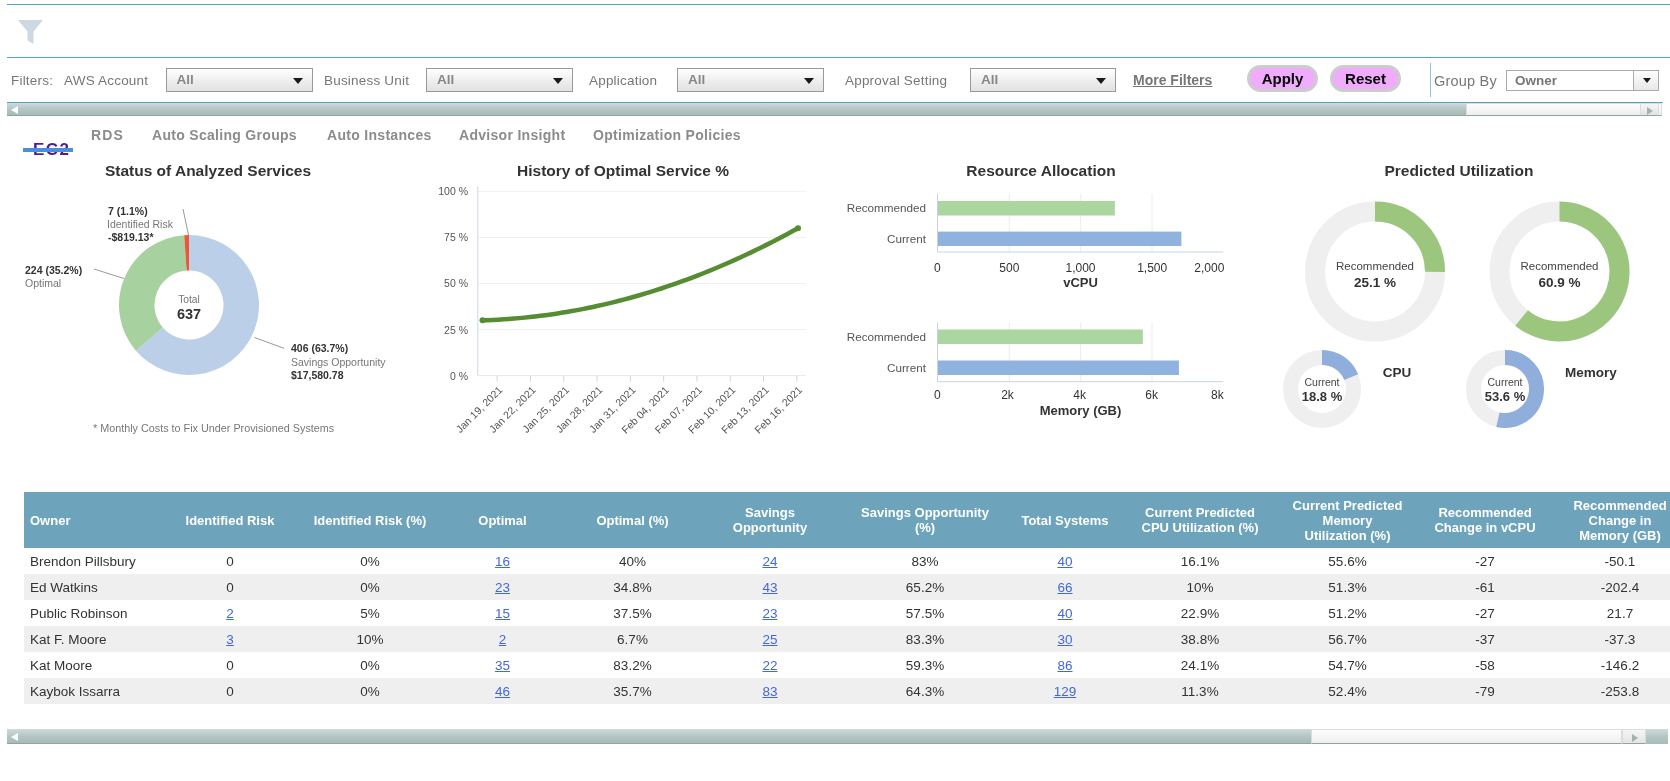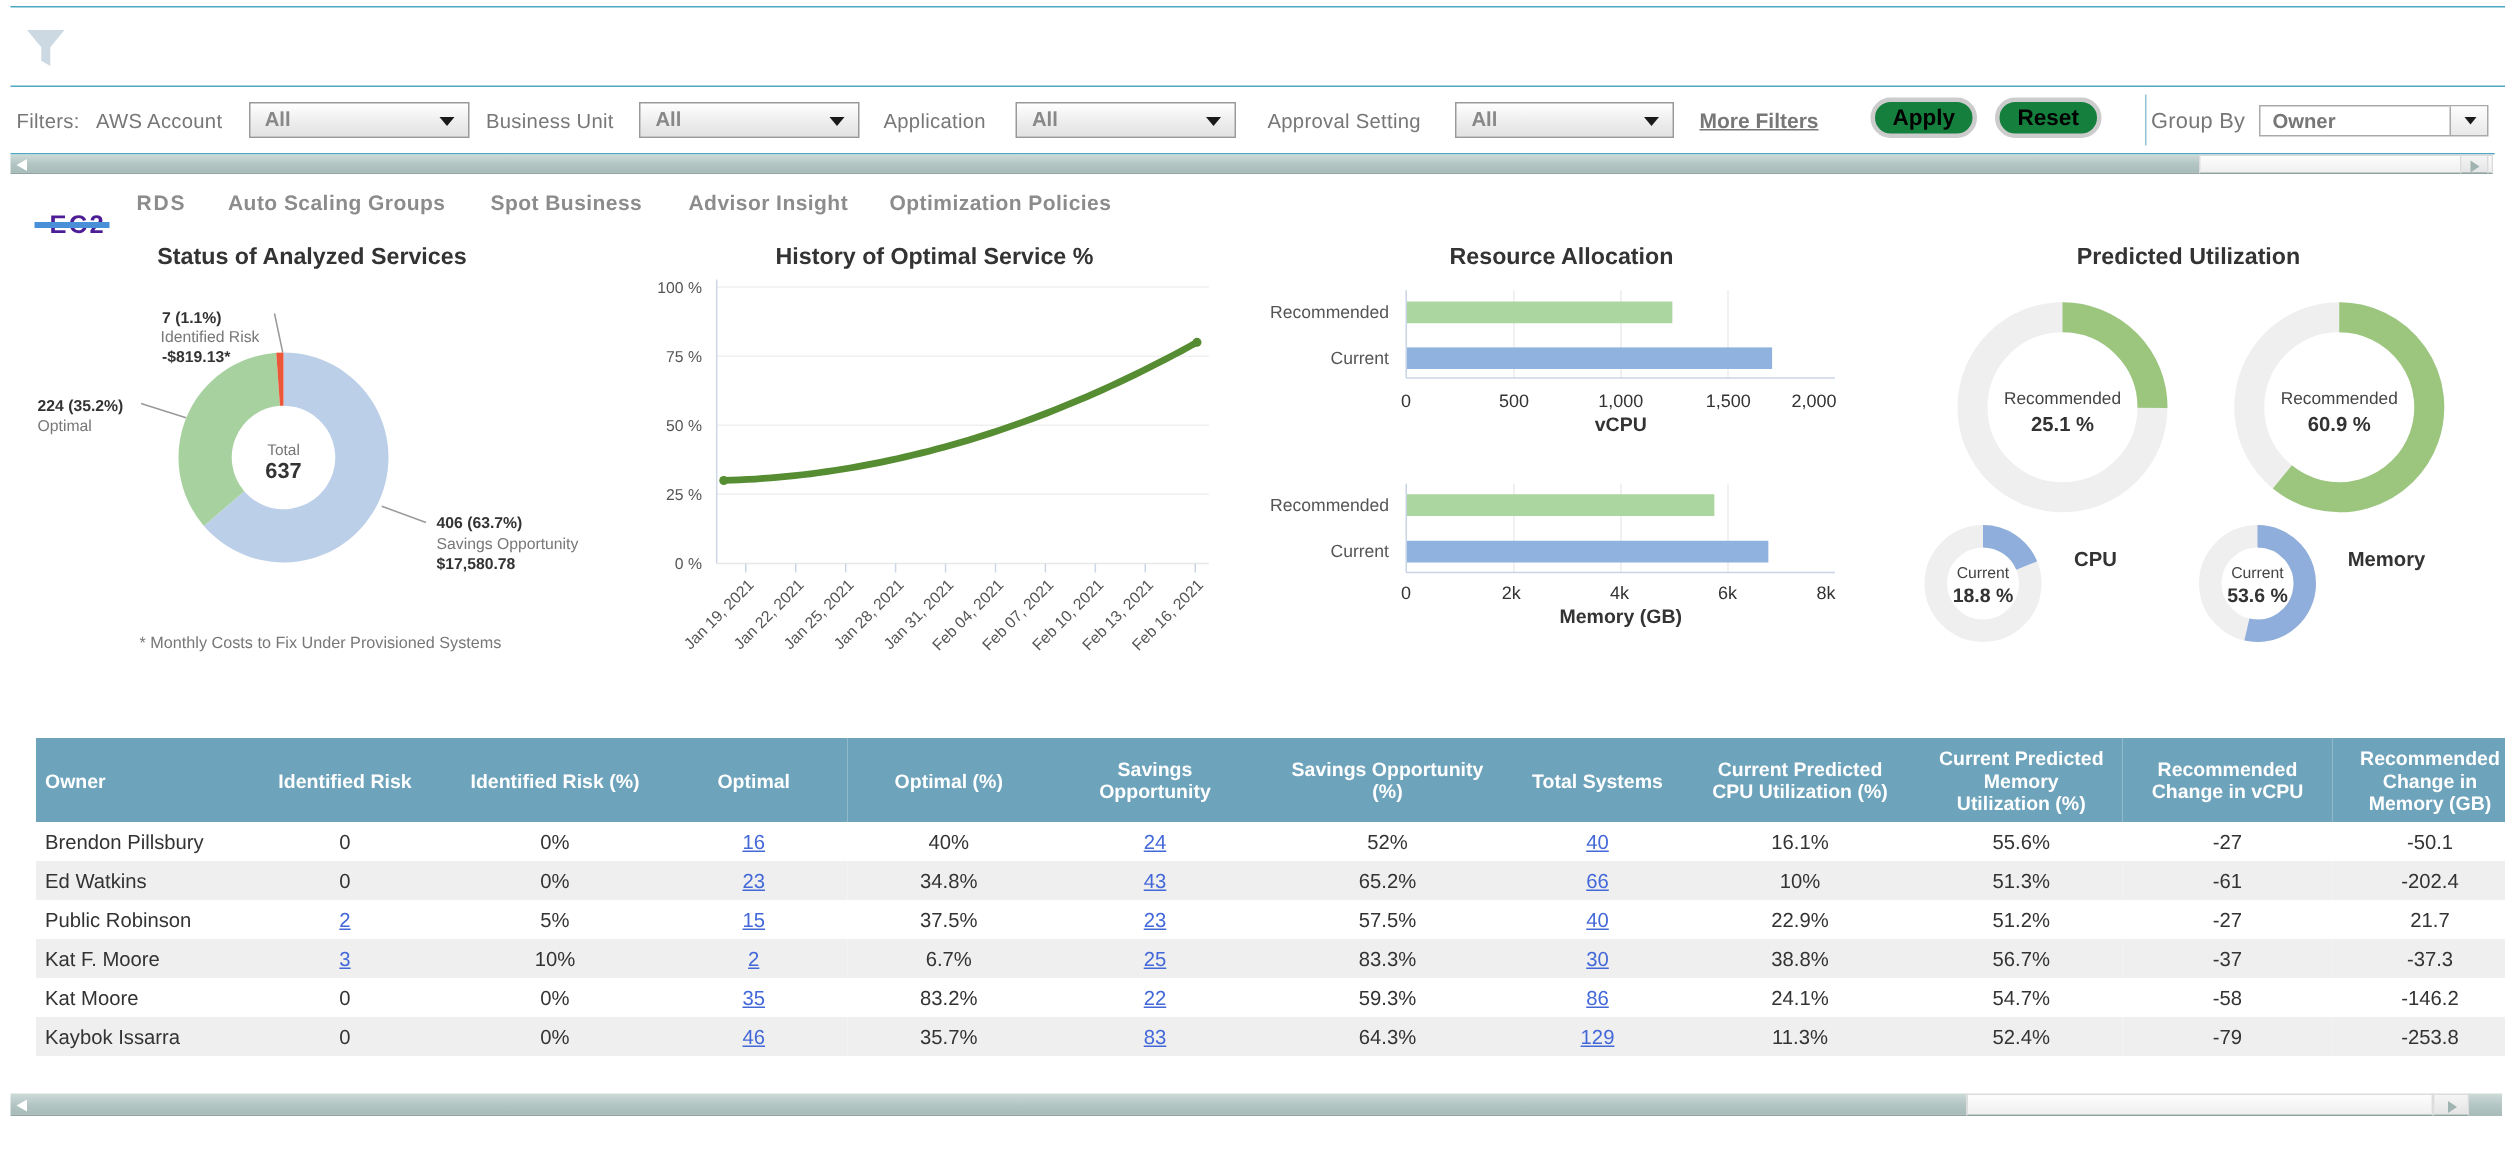--- a/index.html
+++ b/index.html
@@ -6,21 +6,21 @@
 #root { position:relative; width:1670px; height:781px; overflow:hidden; background:#fff; }
 .hline { position:absolute; left:7px; right:0; height:1px; background:#4fa8c2; }
 .title { position:absolute; left:78px; top:18px; font-size:20px; letter-spacing:-0.2px; font-weight:bold; color:#5b9ab4; }
 .flab { position:absolute; top:73px; font-size:13.5px; font-weight:normal; color:#777; letter-spacing:0.2px; }
 .sel { position:absolute; border:1px solid #999; background:linear-gradient(#ffffff,#ececec 60%,#e2e2e2);
        font-size:13.5px; font-weight:bold; color:#888; line-height:22px; padding-left:10px; }
 .sel .dn, .gbbtn .dn { position:absolute; right:9px; top:9px; width:0; height:0;
       border-left:5px solid transparent; border-right:5px solid transparent; border-top:6px solid #1a1a1a; }
 .moref { position:absolute; top:72px; font-size:14px; font-weight:bold; color:#777; text-decoration:underline; }
 .pill { position:absolute; top:65px; height:27px; border:3px solid #ccc; border-radius:14px;
-        background:#15803d; text-align:center; font-size:15px; font-weight:bold; color:#000; line-height:21px; }
+        background:#f0abfc; text-align:center; font-size:15px; font-weight:bold; color:#000; line-height:21px; }
 .vsep { position:absolute; left:1430px; top:63px; width:1px; height:34px; background:#8fc3d4; }
 .gb { color:#777; font-size:14.5px; }
 .gbsel { position:absolute; left:1506px; top:70px; width:153px; height:21px; border:1px solid #aaa; background:#fff;
          font-size:13.5px; font-weight:bold; color:#777; line-height:19px; padding-left:8px; }
 .gbsel .gbbtn { position:absolute; right:0; top:0; width:25px; height:19px; border-left:1px solid #aaa;
         background:linear-gradient(#fdfdfd,#e8e8e8); }
 .gbsel .dn { right:7px; top:7px; border-left-width:4.5px; border-right-width:4.5px; border-top-width:5.5px; }
 .hsb { position:absolute; height:13px; }
 .thumb { position:absolute; top:0; bottom:0; background:linear-gradient(#cddad8,#b2c5c3 55%,#a7bbb9); border-bottom:1px solid #8fa3a1; }
 .track { position:absolute; top:0; bottom:0; background:linear-gradient(#fdfdfd,#efefef); border:1px solid #dcdcdc; border-bottom:1px solid #8fa3a1;}
@@ -74,21 +74,21 @@
      <div class="larr"></div>
      <div class="track" style="left:1459px;right:0"></div>
      <div class="track" style="left:1633px;width:19px;background:linear-gradient(#f5f5f5,#e4e4e4)">
         <i class="rarr" style="left:6px"></i>
       </div>
   </div>
 
 <span class="tab act" style="left:33px">EC2</span>
 <span class="tab" style="left:91px;letter-spacing:1.2px">RDS</span>
 <span class="tab" style="left:152px">Auto Scaling Groups</span>
-<span class="tab" style="left:327px">Spot Business</span>
+<span class="tab" style="left:327px">Auto Instances</span>
 <span class="tab" style="left:459px">Advisor Insight</span>
 <span class="tab" style="left:593px">Optimization Policies</span>
 <div class="tabline"></div>
 
   <svg id="charts" width="1670" height="330">
   <text x="208" y="16" text-anchor="middle" font-size="15.5" font-weight="bold" fill="#333">Status of Analyzed Services</text>
 <text x="623" y="16" text-anchor="middle" font-size="15.5" font-weight="bold" fill="#333">History of Optimal Service %</text>
 <text x="1041" y="16" text-anchor="middle" font-size="15.5" font-weight="bold" fill="#333">Resource Allocation</text>
 <text x="1459" y="16" text-anchor="middle" font-size="15.5" font-weight="bold" fill="#333">Predicted Utilization</text>
 <path d="M189.00 75.00 A70 70 0 1 1 135.91 190.63 L162.84 167.49 A34.5 34.5 0 1 0 189.00 110.50 Z" fill="#bccfe8"></path>
@@ -208,21 +208,21 @@
             <th style="width:140px" class="">Recommended<br>Change in vCPU</th>
             <th style="width:130px" class="">Recommended<br>Change in<br>Memory (GB)</th>
           </tr>
           <tr class="even">
             <td class="tl">Brendon Pillsbury</td>
             <td class="">0</td>
             <td class="">0%</td>
             <td class=""><a>16</a></td>
             <td class="">40%</td>
             <td class=""><a>24</a></td>
-            <td class="">52%</td>
+            <td class="">83%</td>
             <td class=""><a>40</a></td>
             <td class="">16.1%</td>
             <td class="">55.6%</td>
             <td class="">-27</td>
             <td class="">-50.1</td>
           </tr>
           <tr class="odd">
             <td class="tl">Ed Watkins</td>
             <td class="">0</td>
             <td class="">0%</td>

